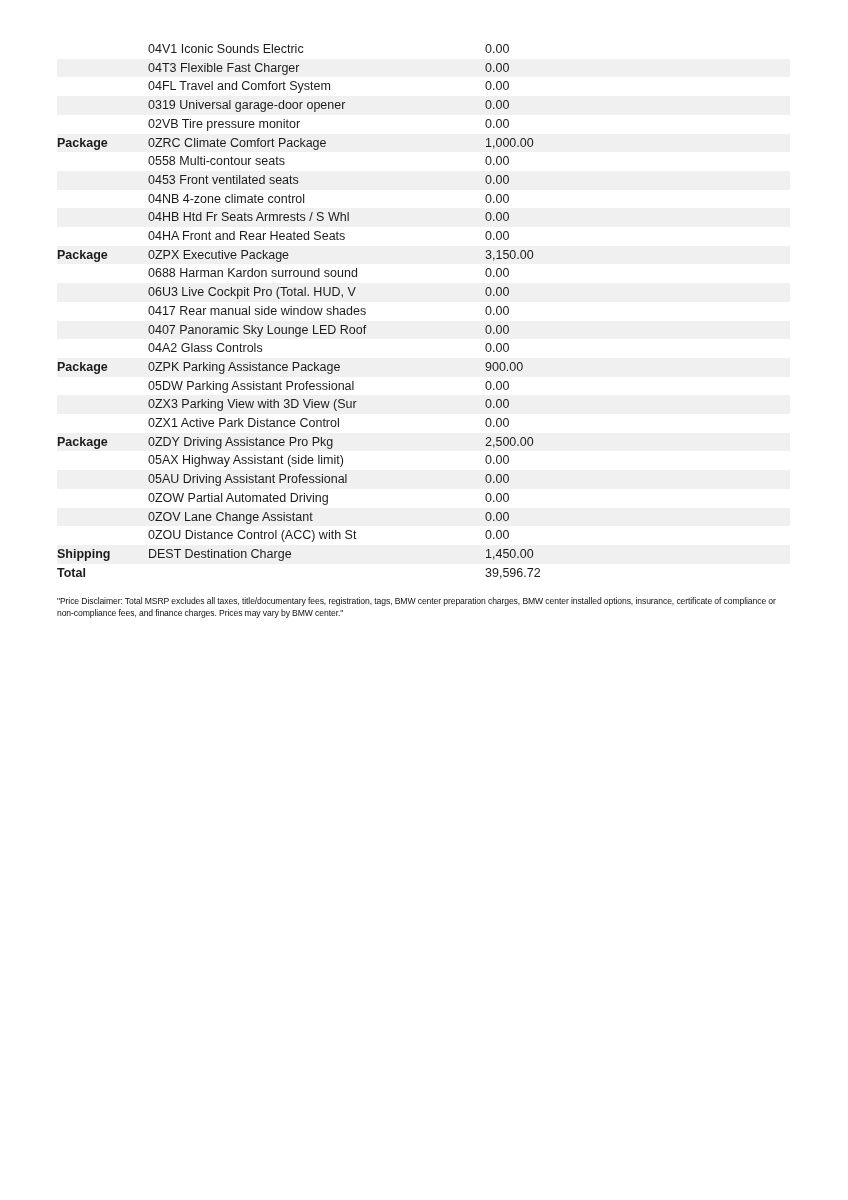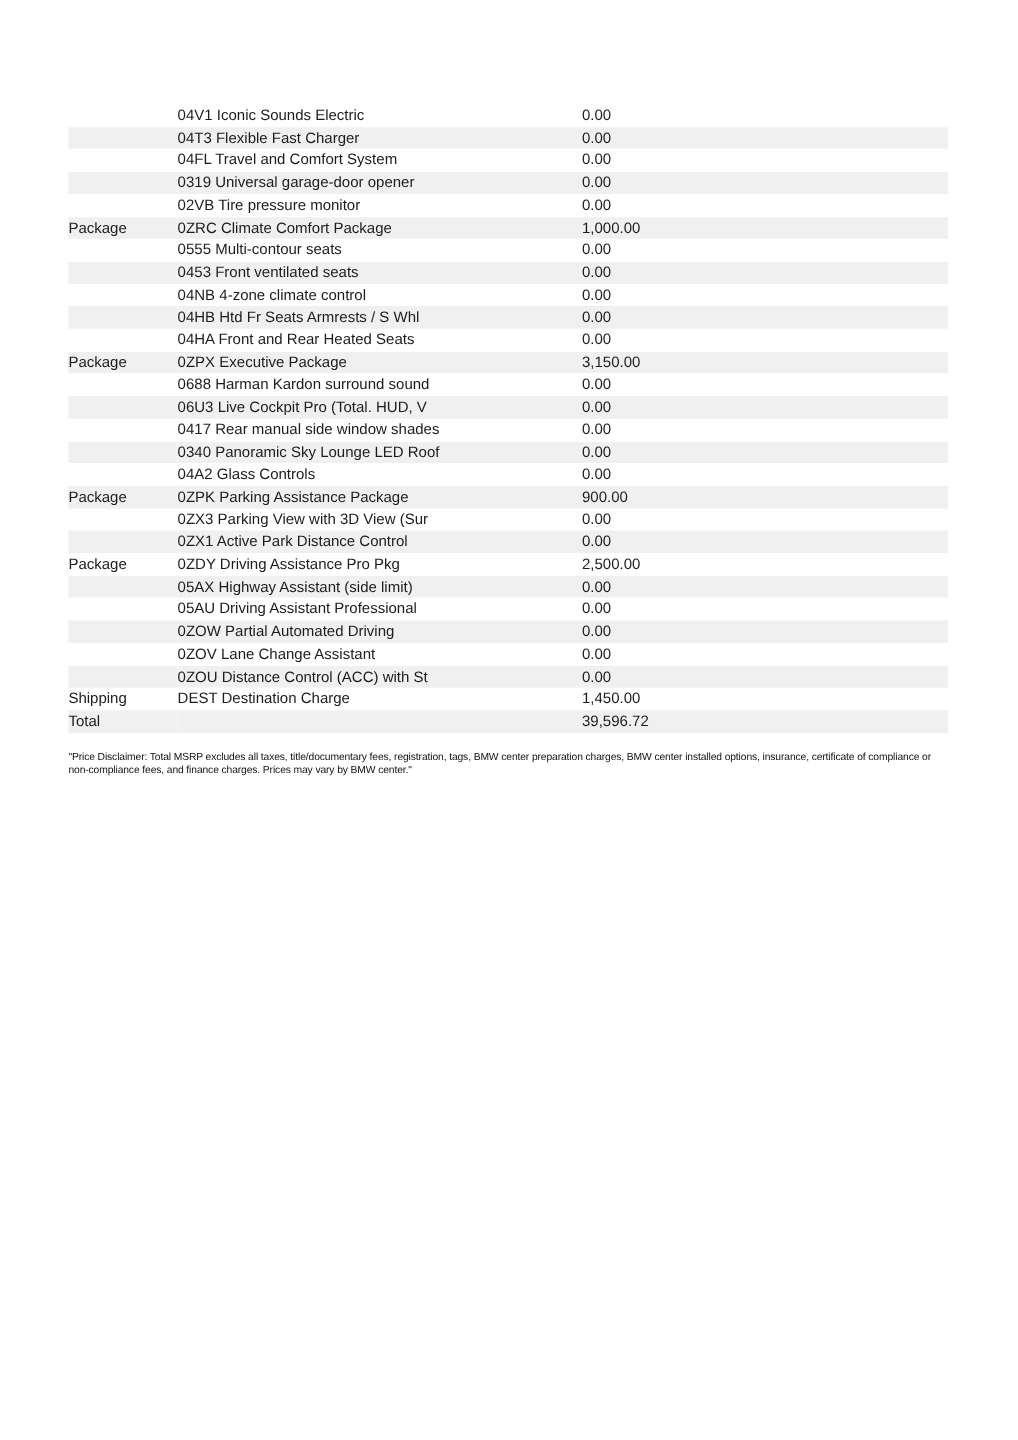--- a/index.html
+++ b/index.html
@@ -17,39 +17,38 @@
   }
   .page {
     padding: 40px 57px 0 57px;
     box-sizing: border-box;
     width: 848px;
   }
   table.pricing-table {
     border-collapse: collapse;
     table-layout: fixed;
     width: 733px;
-    margin-top: 47px;
   }
   table.pricing-table col.col-cat    { width: 91px; }
   table.pricing-table col.col-item   { width: 337px; }
   table.pricing-table col.col-price  { width: 125px; }
   table.pricing-table col.col-filler { width: 180px; }
   table.pricing-table tr:nth-child(even) td {
     background: #f0f0f0;
   }
   table.pricing-table td {
     font-size: 12.5px;
     line-height: 18.7px;
     height: 18.7px;
     padding: 0;
     white-space: nowrap;
     overflow: hidden;
     vertical-align: middle;
   }
-  td.cat   { padding-left: 6px; }
+  td.cat   { padding-left: 6px; font-weight: bold; }
   td.item  { }
   td.price { text-align: left; }
   .disclaimer {
     margin: 14px 0 0 0;
     width: 733px;
     font-size: 8.6px;
     line-height: 11.5px;
     color: #111111;
     letter-spacing: -0.1px;
   }
@@ -104,21 +103,21 @@
 
   <tr>
     <td class="cat">Package</td>
     <td class="item">0ZRC Climate Comfort Package</td>
     <td class="price">1,000.00</td>
     <td class="filler"></td>
   </tr>
 
   <tr>
     <td class="cat"></td>
-    <td class="item">0555 Multi-contour seats</td>
+    <td class="item">0558 Multi-contour seats</td>
     <td class="price">0.00</td>
     <td class="filler"></td>
   </tr>
 
   <tr>
     <td class="cat"></td>
     <td class="item">0453 Front ventilated seats</td>
     <td class="price">0.00</td>
     <td class="filler"></td>
   </tr>
@@ -167,40 +166,46 @@
 
   <tr>
     <td class="cat"></td>
     <td class="item">0417 Rear manual side window shades</td>
     <td class="price">0.00</td>
     <td class="filler"></td>
   </tr>
 
   <tr>
     <td class="cat"></td>
-    <td class="item">0340 Panoramic Sky Lounge LED Roof</td>
+    <td class="item">0407 Panoramic Sky Lounge LED Roof</td>
     <td class="price">0.00</td>
     <td class="filler"></td>
   </tr>
 
   <tr>
     <td class="cat"></td>
     <td class="item">04A2 Glass Controls</td>
     <td class="price">0.00</td>
     <td class="filler"></td>
   </tr>
 
 
   <tr>
     <td class="cat">Package</td>
     <td class="item">0ZPK Parking Assistance Package</td>
     <td class="price">900.00</td>
     <td class="filler"></td>
   </tr>
 
+  <tr>
+    <td class="cat"></td>
+    <td class="item">05DW Parking Assistant Professional</td>
+    <td class="price">0.00</td>
+    <td class="filler"></td>
+  </tr>
 
   <tr>
     <td class="cat"></td>
     <td class="item">0ZX3 Parking View with 3D View (Sur</td>
     <td class="price">0.00</td>
     <td class="filler"></td>
   </tr>
 
   <tr>
     <td class="cat"></td>

